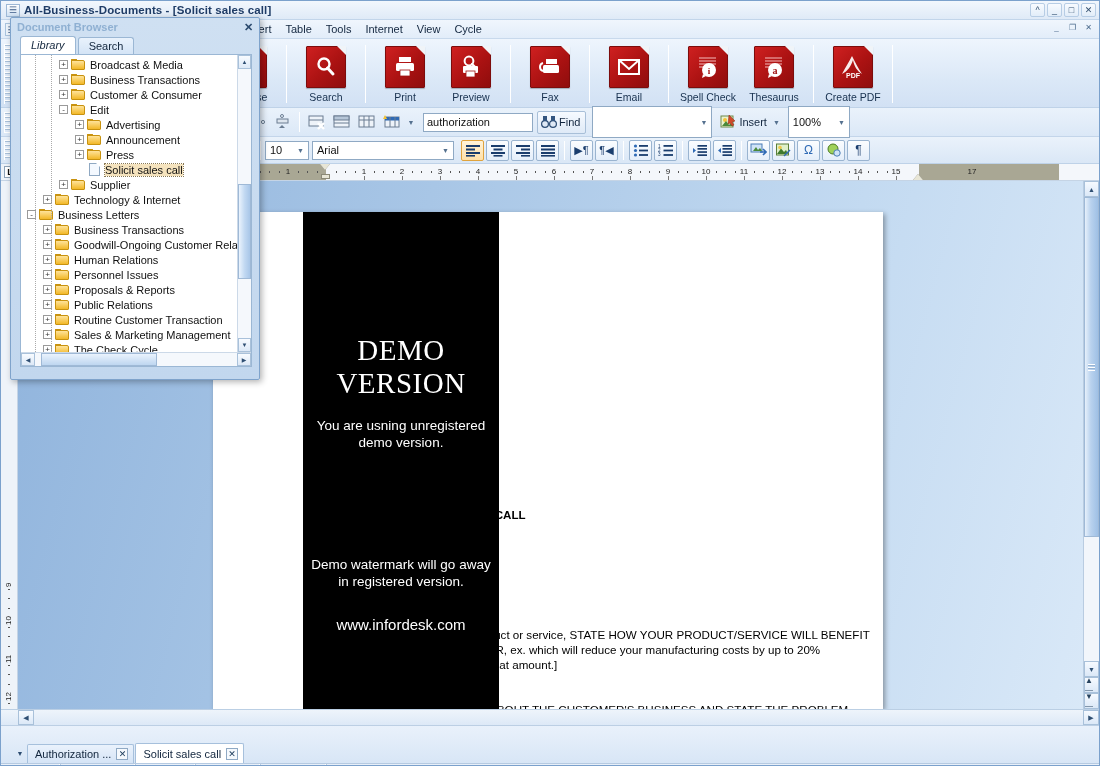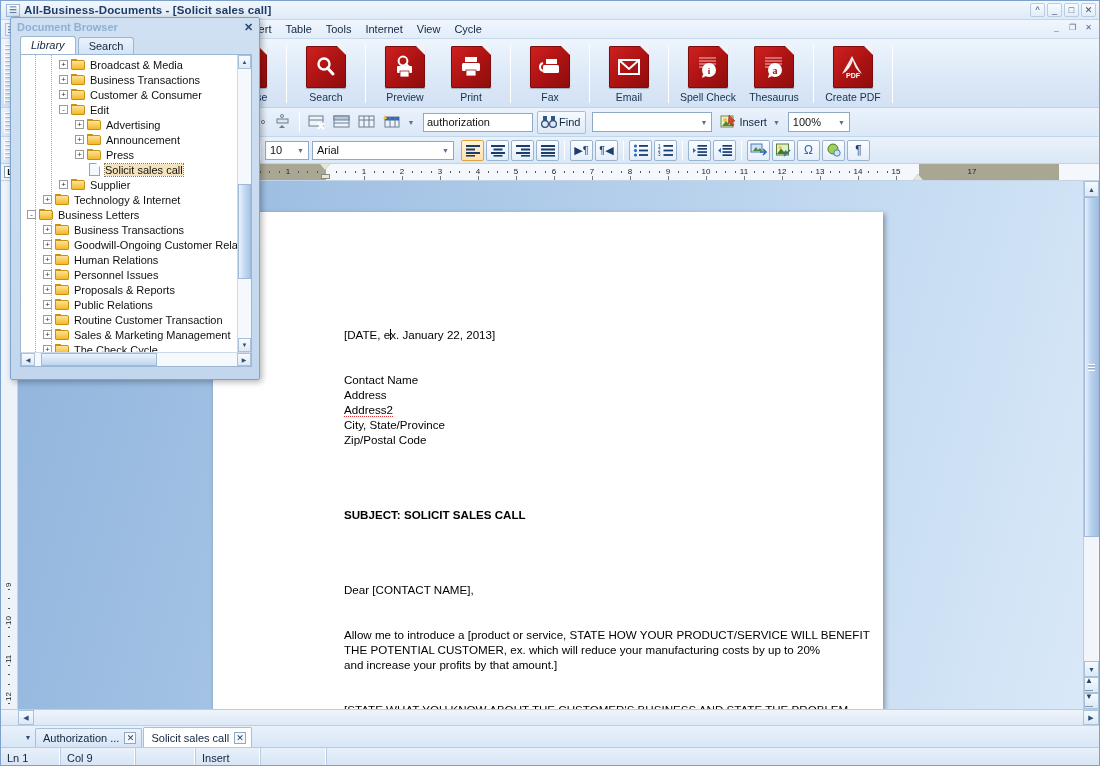--- a/index.html
+++ b/index.html
@@ -134,21 +134,21 @@
     width: 24px; height: 23px;
     display: flex; align-items: center; justify-content: center;
     border: 1px solid transparent; border-radius: 2px;
   }
   .txtfield {
     height: 19px; border: 1px solid #8fa9c4; background: #fff;
     font-size: 11px; padding: 1px 3px; color: #111;
     display: flex; align-items: center;
   }
   .combo {
-    height: 20px; border: 1px solid #8fa9c4; background: #fff;
+    height: 32px; border: 1px solid #8fa9c4; background: #fff;
     display: flex; align-items: center; justify-content: space-between;
     font-size: 11px; padding: 0 0 0 4px; color: #111;
   }
   .combo .arrow {
     width: 15px; height: 18px; display: flex;
     align-items: center; justify-content: center;
     color: #4a6party; color: #55718f; font-size: 7px;
   }
   .findbtn {
     height: 23px; display: flex; align-items: center; gap: 2px;
@@ -468,24 +468,24 @@
   }
   .ths-track { flex: 1; height: 13px; background: #f5f8fc; position: relative; }
   .ths-thumb {
     position: absolute; left: 6px; width: 116px; top: 0; bottom: 0;
     background: linear-gradient(#eaf3fd, #bed6f0);
     border: 1px solid #9fb9d6;
   }
 
   
   .tabstrip {
-    height: 22px;
+    height: 38px;
     background: linear-gradient(#e9f1fb, #d8e6f6);
     border-top: 1px solid #bccfe4;
-    display: flex; align-items: flex-end; padding-left: 20px;
+    display: flex; align-items: flex-end; padding-left: 12px;
   }
   .ts-arrow {
     width: 14px; height: 18px; display: flex; align-items: center;
     justify-content: center; font-size: 7px; color: #2d4c70;
     margin-bottom: 1px;
   }
   .dtab {
     display: flex; align-items: center; gap: 5px;
     height: 19px; padding: 0 5px 0 7px;
     font-size: 11px; color: #10243c;
@@ -612,37 +612,37 @@
         <div class="blabel">Search</div>
       </div>
     </div>
 
     <div class="bsep"></div>
 
     <div class="bgroup">
       <div class="bbtn">
         <div class="bigicon">
           <svg width="26" height="24" viewBox="0 0 26 24">
+            <rect x="7" y="2" width="12" height="5" fill="#fff"></rect>
+            <rect x="4" y="8" width="18" height="8" rx="1.5" fill="#fff"></rect>
+            <rect x="8" y="15" width="10" height="6" fill="#fff" stroke="#a01212" stroke-width="0.8"></rect>
+          </svg>
+        </div>
+        <div class="blabel">Print</div>
+      </div>
+      <div class="bbtn">
+        <div class="bigicon">
+          <svg width="26" height="24" viewBox="0 0 26 24">
             <rect x="5" y="11" width="15" height="7" rx="1" fill="#fff"></rect>
             <rect x="8" y="16" width="9" height="6" fill="#fff" stroke="#a01212" stroke-width="0.8"></rect>
             <circle cx="11" cy="6" r="4.4" fill="none" stroke="#fff" stroke-width="2"></circle>
             <line x1="14" y1="9" x2="18" y2="13" stroke="#fff" stroke-width="2.4" stroke-linecap="round"></line>
           </svg>
         </div>
         <div class="blabel">Preview</div>
-      </div>
-      <div class="bbtn">
-        <div class="bigicon">
-          <svg width="26" height="24" viewBox="0 0 26 24">
-            <rect x="7" y="2" width="12" height="5" fill="#fff"></rect>
-            <rect x="4" y="8" width="18" height="8" rx="1.5" fill="#fff"></rect>
-            <rect x="8" y="15" width="10" height="6" fill="#fff" stroke="#a01212" stroke-width="0.8"></rect>
-          </svg>
-        </div>
-        <div class="blabel">Print</div>
       </div>
     </div>
 
     <div class="bsep"></div>
 
     <div class="bgroup">
       <div class="bbtn">
         <div class="bigicon">
           <svg width="26" height="24" viewBox="0 0 26 24">
             <rect x="9" y="4" width="11" height="5" fill="#fff"></rect>
@@ -1242,20 +1242,29 @@
 WHICH YOUR PRODUCT/SERVICE SOLVES, ex. As a generator manufacturing business, I
 am certain that you agree with me that labor is a large portion of your total costs.
 However, these large expenses can be reduced and increase profits.]</span>
 
 
 
 
         </div>
       </div>
 
+      <div class="watermark">
+        <div class="wm-demo">DEMO</div>
+        <div class="wm-demo" style="margin-top:0;">VERSION</div>
+        <div class="wm-sub">You are usning unregistered</div>
+        <div class="wm-sub" style="margin-top:0;">demo version.</div>
+        <div class="wm-away">Demo watermark will go away</div>
+        <div class="wm-away" style="margin-top:0;">in registered version.</div>
+        <div class="wm-url">www.infordesk.com</div>
+      </div>
     </div>
 
     <div class="vscroll">
       <div class="sb-btn">▲</div>
       <div class="sb-track">
         <div class="sb-thumb">
             <div class="grip"></div>
           </div>
       </div>
       <div class="sb-btn">▼</div>

